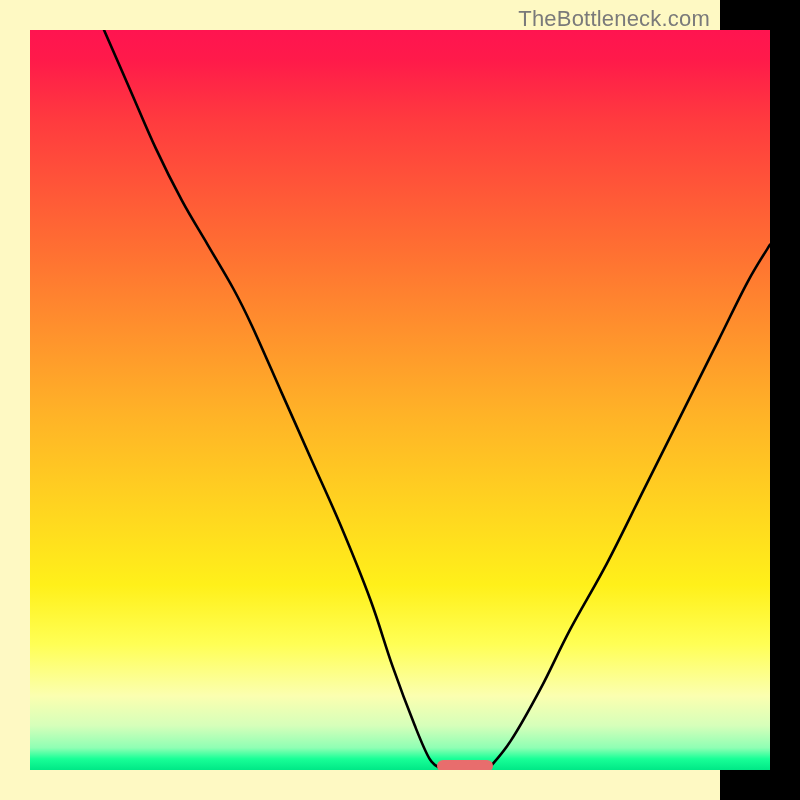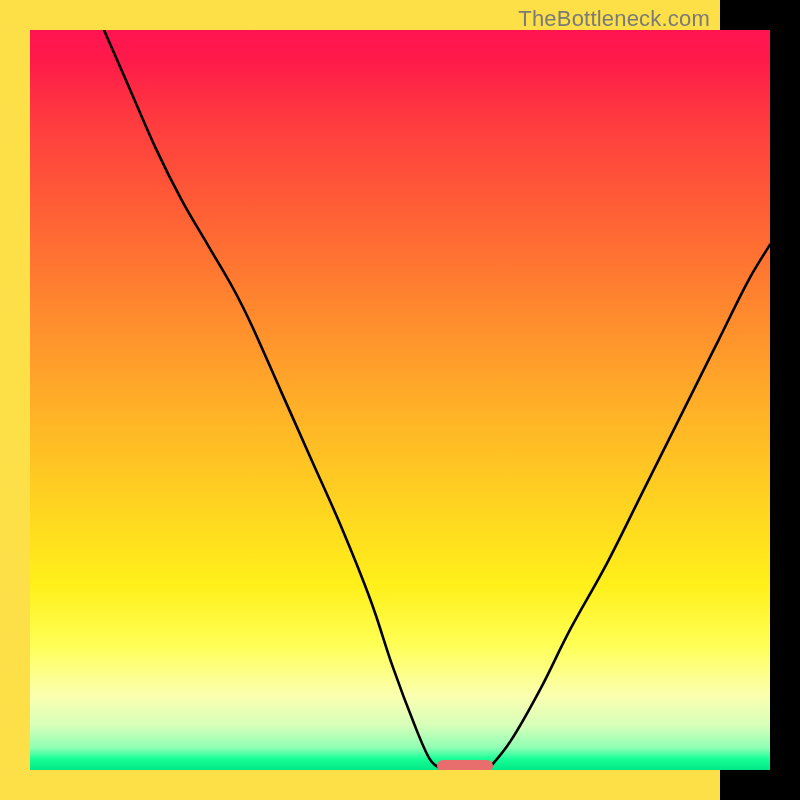--- a/index.html
+++ b/index.html
@@ -8,21 +8,21 @@
     width: 800px;
     height: 800px;
     background: #000;
     overflow: hidden;
     font-family: Arial, Helvetica, sans-serif;
   }
   .frame {
     position: relative;
     width: 720px;
     height: 800px;
-    background: #fde047;
+    background: #fef9c3;
   }
   .watermark {
     position: absolute;
     top: 6px;
     right: 10px;
     color: #7a7a7a;
     font-size: 22px;
     font-weight: 500;
     letter-spacing: 0.2px;
     z-index: 5;

